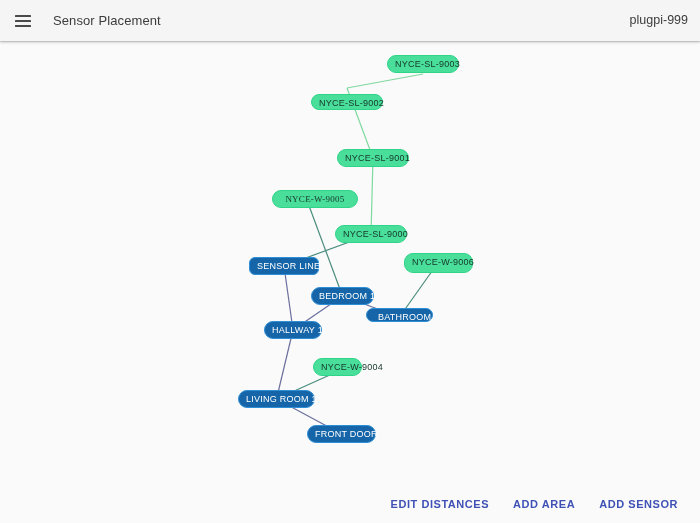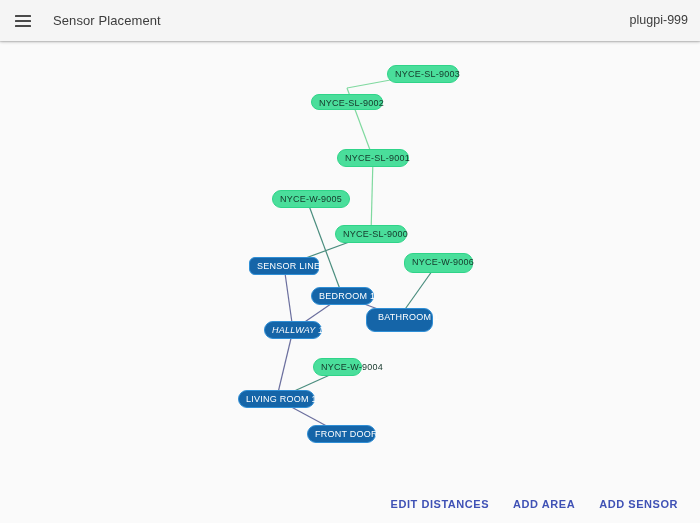--- a/index.html
+++ b/index.html
@@ -172,30 +172,30 @@
         <line x1="371" y1="193" x2="284" y2="225" stroke="#4a8d7e" stroke-width="1.2"></line>
         <line x1="438.5" y1="221" x2="399.5" y2="276" stroke="#4a8d7e" stroke-width="1.2"></line>
         <line x1="284" y1="225" x2="293" y2="289" stroke="#6b6f9e" stroke-width="1.2"></line>
         <line x1="342.5" y1="255" x2="293" y2="289" stroke="#6b6f9e" stroke-width="1.2"></line>
         <line x1="342.5" y1="255" x2="399.5" y2="276" stroke="#6b6f9e" stroke-width="1.2"></line>
         <line x1="293" y1="289" x2="276.5" y2="358" stroke="#6b6f9e" stroke-width="1.2"></line>
         <line x1="347.5" y1="326" x2="276.5" y2="358" stroke="#4a8d7e" stroke-width="1.2"></line>
         <line x1="276.5" y1="358" x2="341.5" y2="393" stroke="#6b6f9e" stroke-width="1.2"></line>
       </svg>
     <div class="nodes-layer" id="nodes-layer">
-        <div class="node sensor" style="left: 387px; top: 24px; width: 72px; height: 18px; text-align: right;">NYCE-SL-9003</div>
+        <div class="node sensor" style="left: 387px; top: 14px; width: 72px; height: 18px; text-align: right;">NYCE-SL-9003</div>
         <div class="node sensor" style="left: 311px; top: 38px; width: 72px; height: 16px; margin-top: 15px;">NYCE-SL-9002</div>
         <div class="node sensor" style="left: 337px; top: 108px; width: 72px; height: 18px;">NYCE-SL-9001</div>
-        <div class="node sensor" style="left: 272px; top: 149px; width: 78px; height: 18px;">NYCE-W-9005</div>
+        <div class="node sensor" style="left: 272px; top: 149px; width: 86px; height: 18px; font-family: Liberation Serif, serif;">NYCE-W-9005</div>
         <div class="node sensor" style="left: 335px; top: 184px; width: 72px; height: 18px;">NYCE-SL-9000</div>
         <div class="node sensor" style="left: 404px; top: 212px; width: 69px; height: 20px;">NYCE-W-9006</div>
         <div class="node area" style="left: 249px; top: 216px; width: 70px; height: 18px; border-radius: 6px;">SENSOR LINE</div>
         <div class="node area" style="left: 311px; top: 246px; width: 63px; height: 18px;">BEDROOM 1</div>
-        <div class="node area" style="left: 366px; top: 267px; width: 67px; height: 24px; padding-left: 11px;">BATHROOM 1</div>
-        <div class="node area" style="left: 264px; top: 280px; width: 58px; height: 18px; font-style: italic;">HALLWAY 1</div>
+        <div class="node area" style="left: 366px; top: 267px; width: 67px; height: 14px; padding-left: 11px;">BATHROOM 1</div>
+        <div class="node area" style="left: 264px; top: 280px; width: 58px; height: 18px;">HALLWAY 1</div>
         <div class="node sensor" style="left: 313px; top: 317px; width: 49px; height: 18px;">NYCE-W-9004</div>
         <div class="node area" style="left: 238px; top: 349px; width: 77px; height: 18px;">LIVING ROOM 1</div>
         <div class="node area" style="left: 307px; top: 384px; width: 69px; height: 18px;">FRONT DOOR</div>
       </div>
   </div>
 
   <div class="footer">
     <button class="action-btn">Edit Distances</button>
     <button class="action-btn">Add Area</button>
     <button class="action-btn">Add Sensor</button>

